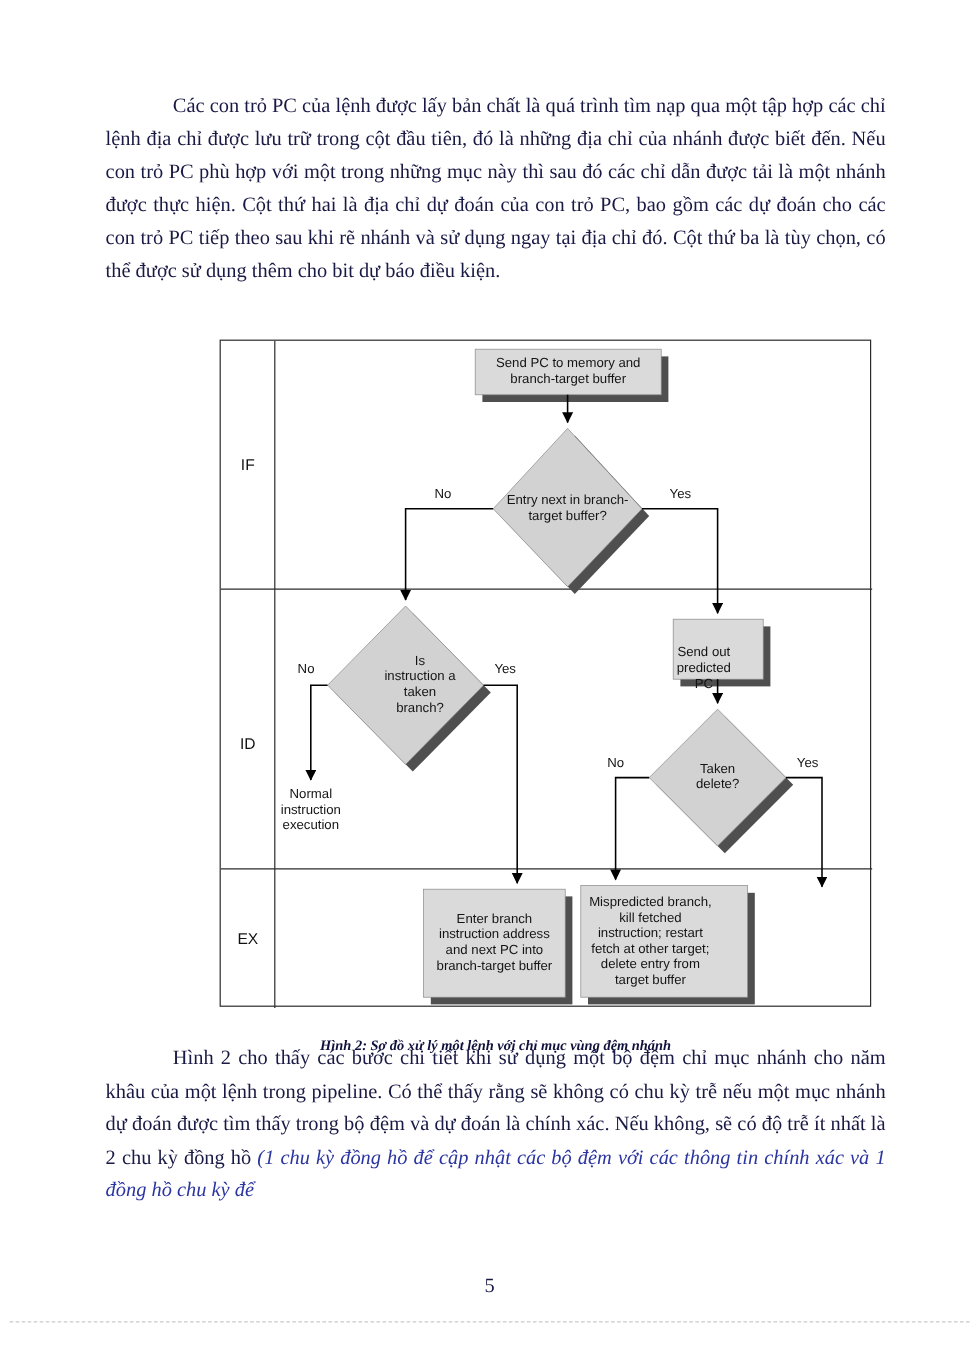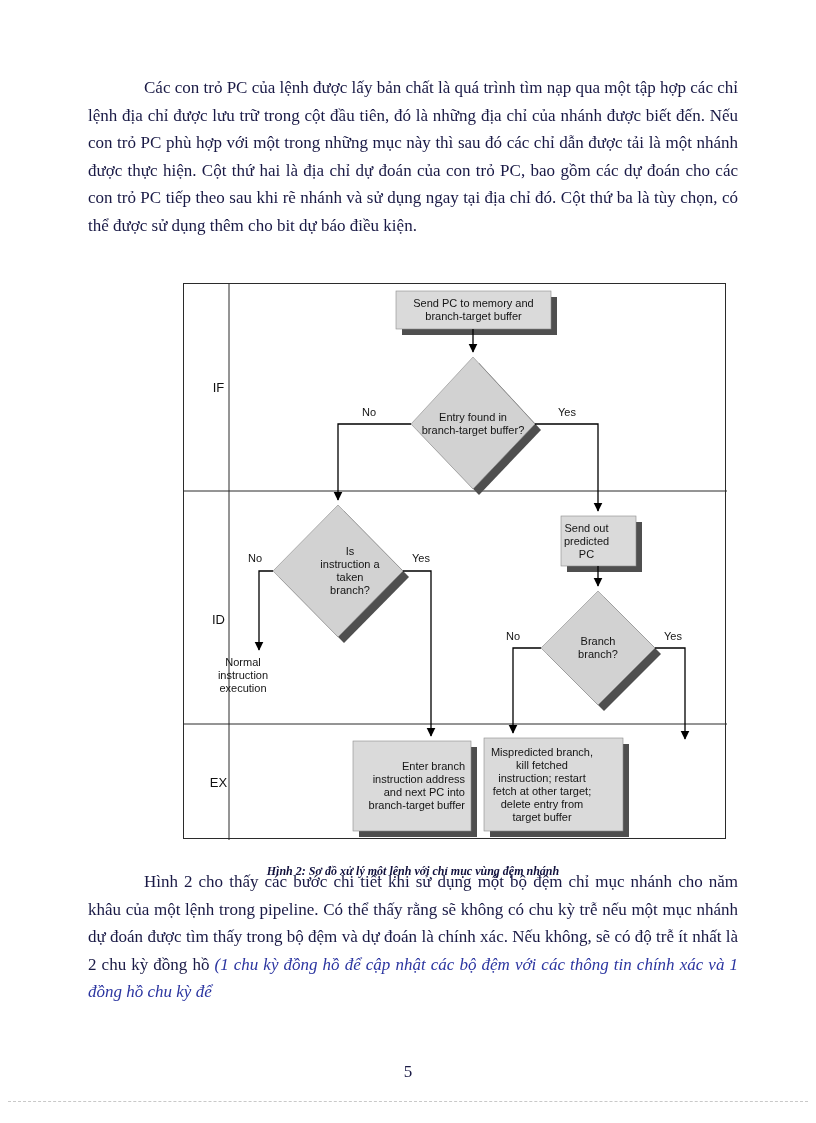--- a/index.html
+++ b/index.html
@@ -43,21 +43,21 @@
     left: 183px;
     top: 283px;
     width: 543px;
     height: 556px;
     border: 1px solid #2b2b2b;
     background: #ffffff;
   }
   .figure svg { position: absolute; left: 0; top: 0; }
   .stage-label {
     position: absolute;
-    left: 12px;
+    left: 0;
     width: 45px;
     text-align: center;
     font-family: "Liberation Sans", sans-serif;
     font-size: 13px;
     color: #111111;
   }
   .node-label {
     position: absolute;
     display: flex;
     align-items: center;
@@ -138,26 +138,26 @@
         <path d="M357,364 L329,364 L329,449" marker-end="url(#arrow)"></path>
         <path d="M471,364 L501,364 L501,455" marker-end="url(#arrow)"></path>
       </g>
     </svg>
 
     <div class="stage-label" style="top:96px;">IF</div>
     <div class="stage-label" style="top:316px;margin-top:12px;">ID</div>
     <div class="stage-label" style="top:491px;">EX</div>
 
     <div class="node-label" style="left:212px; top:7px; width:155px; height:38px; padding:0 10px;">Send PC to memory and branch-target buffer</div>
-    <div class="node-label" style="left:236px; top:112px; width:106px; height:56px;">Entry found in branch-target buffer?</div>
+    <div class="node-label" style="left:236px; top:112px; width:106px; height:56px;">Entry next in branch-target buffer?</div>
     <div class="node-label" style="left:136px; top:257px; width:60px; height:60px;">Is instruction a taken branch?</div>
-    <div class="node-label" style="left:24px; top:372px; width:70px;">Normal instruction execution</div>
-    <div class="node-label" style="left:377px; top:232px; width:51px; height:50px; padding:0 9px;">Send out predicted PC</div>
-    <div class="node-label" style="left:384px; top:350px; width:60px; height:28px;">Branch branch?</div>
-    <div class="node-label" style="left:169px; top:457px; width:118px; height:90px; padding:0 6px;text-align:right;">Enter branch instruction address and next PC into branch-target buffer</div>
+    <div class="node-label" style="left:40px; top:372px; width:70px;">Normal instruction execution</div>
+    <div class="node-label" style="left:377px; top:248px; width:51px; height:50px; padding:0 9px;">Send out predicted PC</div>
+    <div class="node-label" style="left:384px; top:350px; width:60px; height:28px;">Taken delete?</div>
+    <div class="node-label" style="left:169px; top:457px; width:118px; height:90px; padding:0 6px;">Enter branch instruction address and next PC into branch-target buffer</div>
     <div class="node-label" style="left:300px; top:454px; width:116px; height:93px; padding:0 6px;">Mispredicted branch, kill fetched instruction; restart fetch at other target; delete entry from target buffer</div>
 
     <span class="edge-label" style="left:178px; top:122px;">No</span>
     <span class="edge-label" style="left:374px; top:122px;">Yes</span>
     <span class="edge-label" style="left:64px; top:268px;">No</span>
     <span class="edge-label" style="left:228px; top:268px;">Yes</span>
     <span class="edge-label" style="left:322px; top:346px;">No</span>
     <span class="edge-label" style="left:480px; top:346px;">Yes</span>
   </div>
 

